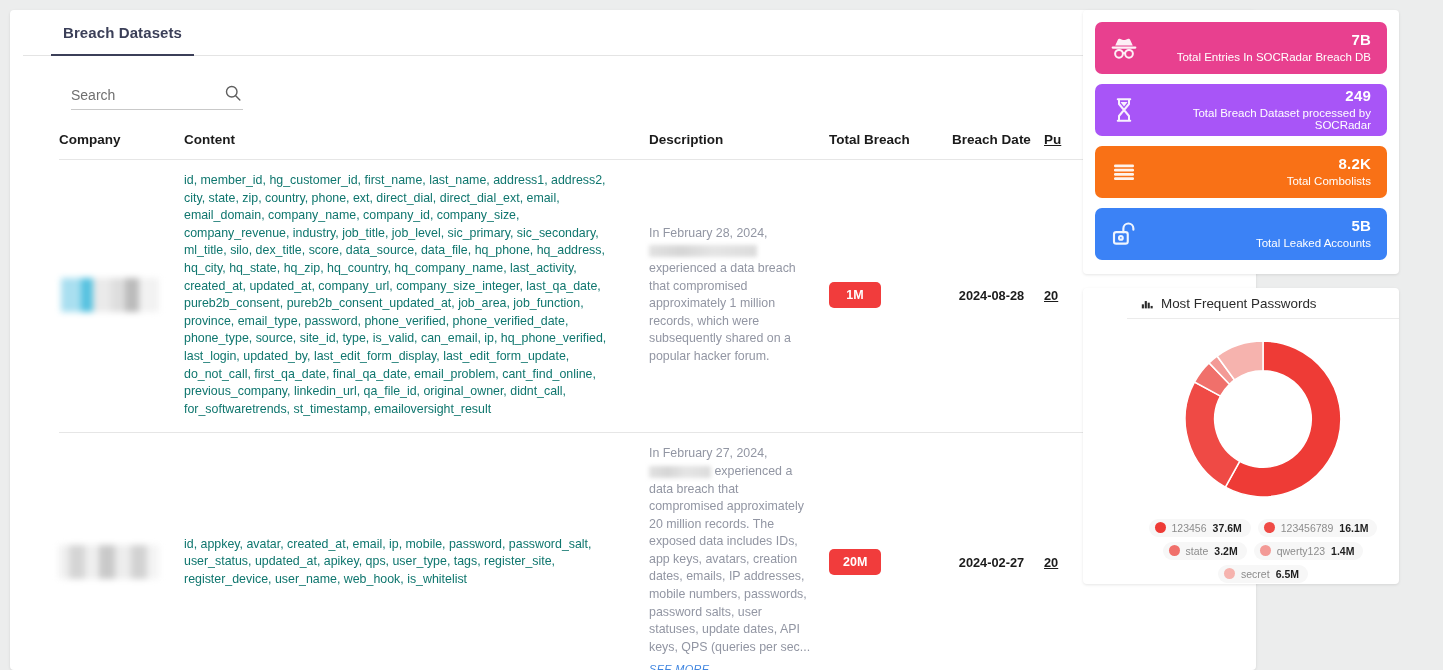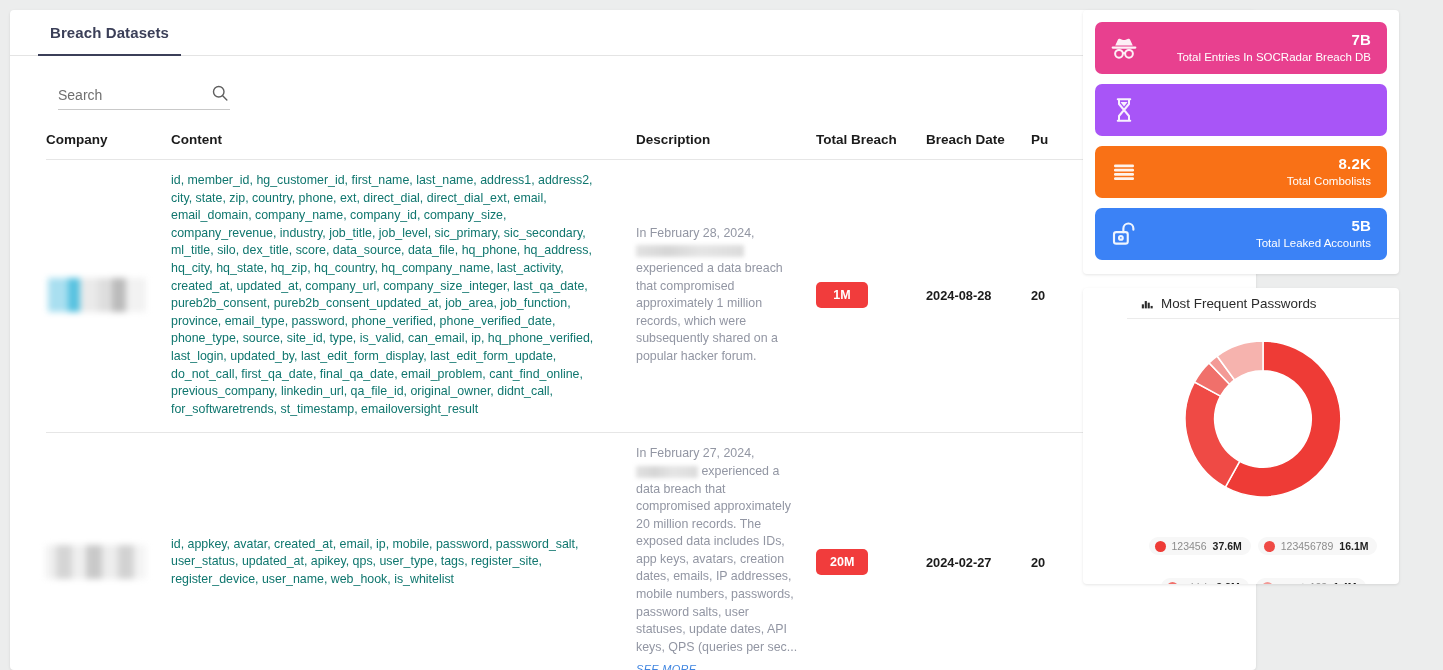--- a/index.html
+++ b/index.html
@@ -12,20 +12,21 @@
   .app { position: relative; width: 1443px; height: 670px; display: flex; }
 
   
   .main-panel {
     position: absolute; left: 10px; top: 10px;
     width: 1246px; height: 660px;
     background: #ffffff;
     border-radius: 4px;
     box-shadow: 0 1px 3px rgba(0,0,0,.10);
     overflow: hidden;
+    padding-left: 13px;
   }
   .tabs {
     height: 46px; display: flex; align-items: stretch;
     border-bottom: 1px solid #e4e4e4; padding-left: 28px;
   }
   .tab {
     display: flex; align-items: center; justify-content: center;
     padding: 0 12px; margin-right: 16px;
     font-size: 15px; font-weight: bold; letter-spacing: .1px;
     color: #9b9b9b; cursor: pointer; position: relative;
@@ -55,22 +56,22 @@
   .table { margin: 22px 0 0 0; width: 100%; }
   .thead {
     display: flex; border-bottom: 1px solid #e6e6e6;
     padding: 0 0 12px 0; margin: 0 36px 0 36px; width: calc(100% - 36px);
   }
   .th { font-size: 13.5px; font-weight: bold; color: #1b1b1b; }
   .col-company { width: 125px; flex: 0 0 125px; }
   .col-content { width: 465px; flex: 0 0 465px; }
   .col-desc    { width: 180px; flex: 0 0 180px; }
   .col-total   { width: 110px; flex: 0 0 110px; }
-  .col-date    { width: 105px; flex: 0 0 105px; }
-  .col-pub     { width: 60px;  flex: 0 0 60px; overflow: hidden; white-space: nowrap; }
+  .col-date    { width: 105px; flex: 0 0 105px; text-align: center; }
+  .col-pub     { width: 60px;  flex: 0 0 60px; overflow: hidden; white-space: nowrap; text-decoration: underline; }
 
   .trow {
     display: flex; margin: 0 36px; width: calc(100% - 36px);
     border-bottom: 1px solid #e6e6e6; padding: 12px 0 14px 0;
     align-items: center;
   }
   .trow.last { border-bottom: none; }
   .cell-content {
     font-size: 12.4px; line-height: 17.6px; color: #0f766e;
     padding-right: 24px; word-break: break-word;
@@ -142,22 +143,22 @@
     height: 31px; display: flex; align-items: center; gap: 7px;
     padding: 0 14px; border-bottom: 1px solid #ebebeb;
   }
   .chart-head .title { font-size: 13.4px; color: #2b2b2b; }
   .donut-wrap { display: flex; align-items: center; justify-content: center; height: 200px; }
   .legend {
     display: flex; flex-wrap: wrap; justify-content: center;
     gap: 5px 7px; padding: 0 14px;
   }
   .lg {
-    display: inline-flex; align-items: center; gap: 6px;
-    background: #f7f7f7; border-radius: 11px; padding: 3px 9px 3px 6px; margin-top: 18px;
+    display: inline-flex; gap: 6px;
+    background: #f7f7f7; border-radius: 11px; padding: 3px 9px 3px 6px;
   }
   .lg .dot { width: 11px; height: 11px; border-radius: 50%; flex: 0 0 11px; }
   .lg .nm { font-size: 10.5px; color: #8c8c8c; }
   .lg .vl { font-size: 10.5px; color: #1f1f1f; font-weight: bold; }
 </style>
 </head>
 <body>
 
 <div class="app">
 
@@ -244,20 +245,24 @@
       </div>
 
       <div class="stat" style="background:#a855f7">
         <svg class="ic" viewBox="0 0 24 24" fill="none" stroke="#fff" stroke-width="1.6">
           <line x1="7" y1="3.4" x2="17" y2="3.4" stroke-linecap="round"></line>
           <line x1="7" y1="20.6" x2="17" y2="20.6" stroke-linecap="round"></line>
           <path d="M8 3.4 L8 7.2 L12 12 L8 16.8 L8 20.6" stroke-linejoin="round"></path>
           <path d="M16 3.4 L16 7.2 L12 12 L16 16.8 L16 20.6" stroke-linejoin="round"></path>
           <path d="M9.2 5.6 L14.8 5.6 L12 9.2 Z" fill="#fff" stroke="none"></path>
         </svg>
+        <div class="txt">
+          <div class="val">249</div>
+          <div class="lab">Total Breach Dataset processed by SOCRadar</div>
+        </div>
       </div>
 
       <div class="stat" style="background:#f97116">
         <svg class="ic" viewBox="0 0 24 24">
           <g fill="#fff">
             <rect x="4" y="6" width="16" height="2.1" rx="1"></rect>
             <rect x="4" y="9.4" width="16" height="2.1" rx="1"></rect>
             <rect x="4" y="12.8" width="16" height="2.1" rx="1"></rect>
             <rect x="4" y="16.2" width="16" height="2.1" rx="1"></rect>
           </g>
@@ -311,21 +316,21 @@
             <span class="nm">123456</span>
             <span class="vl">37.6M</span>
           </div>
           <div class="lg">
             <span class="dot" style="background:#ef4a45"></span>
             <span class="nm">123456789</span>
             <span class="vl">16.1M</span>
           </div>
           <div class="lg">
             <span class="dot" style="background:#f0706b"></span>
-            <span class="nm">which</span>
+            <span class="nm">state</span>
             <span class="vl">3.2M</span>
           </div>
           <div class="lg">
             <span class="dot" style="background:#f39a96"></span>
             <span class="nm">qwerty123</span>
             <span class="vl">1.4M</span>
           </div>
           <div class="lg">
             <span class="dot" style="background:#f6b3ae"></span>
             <span class="nm">secret</span>

